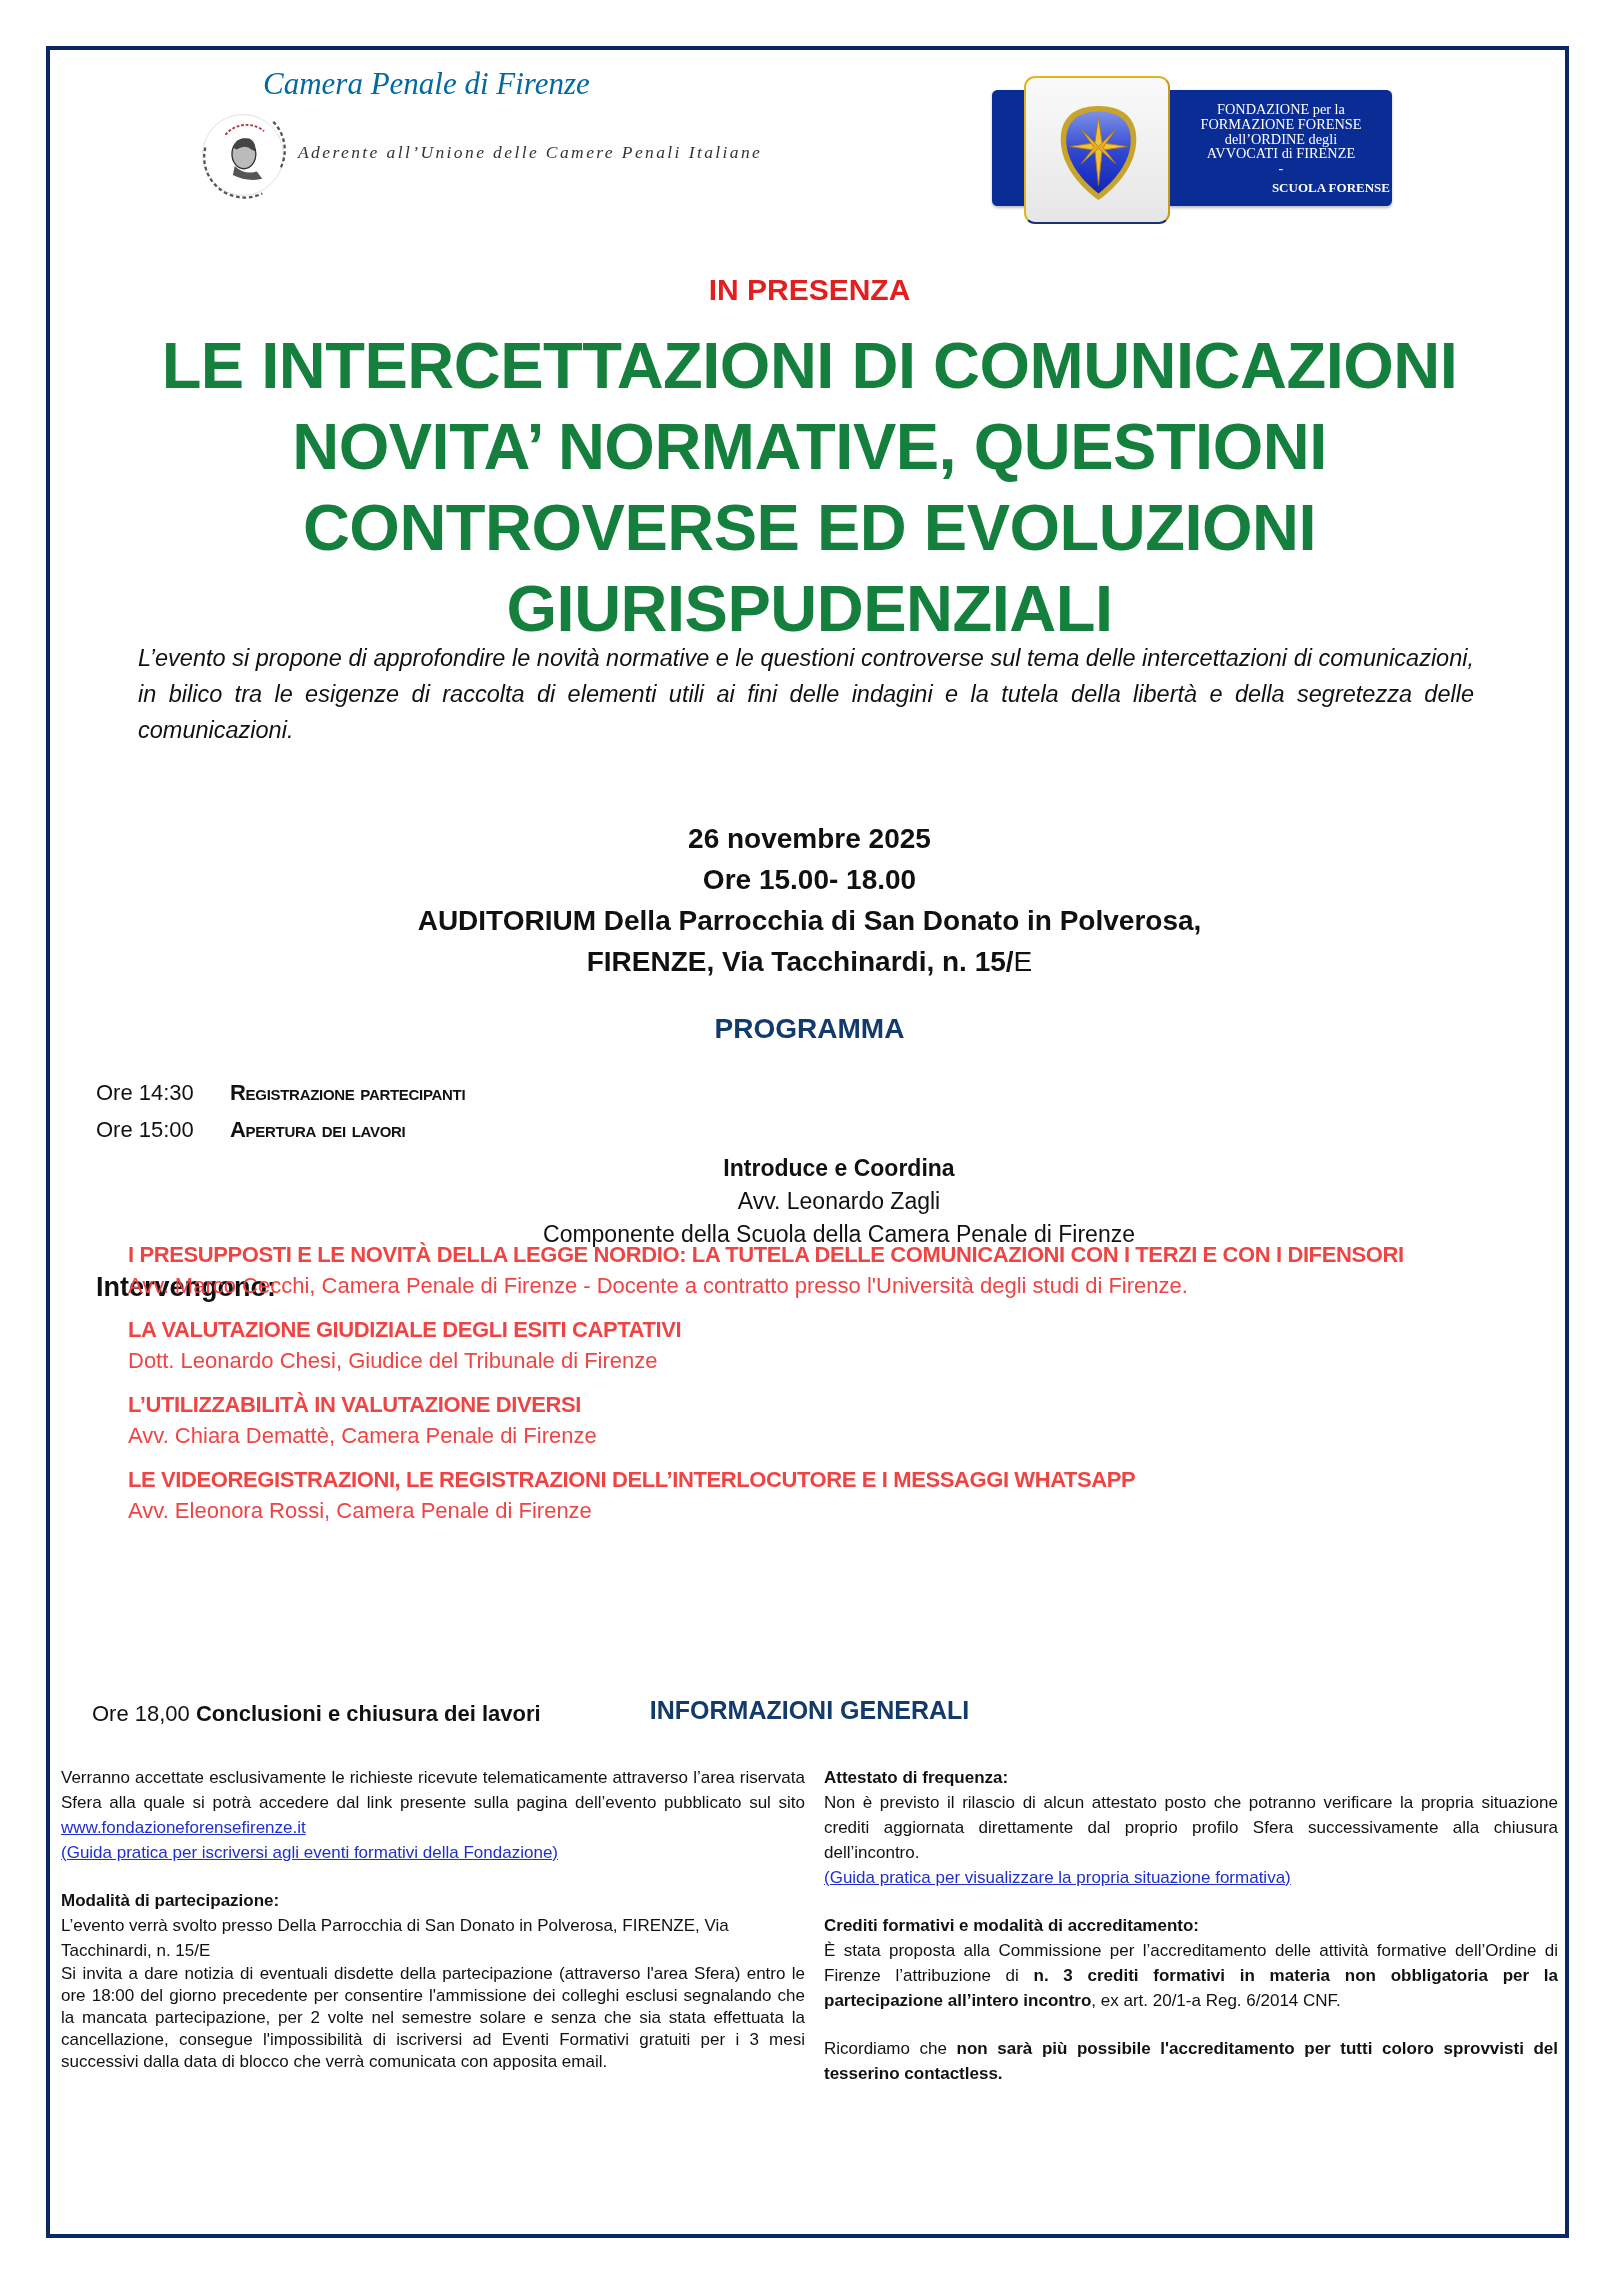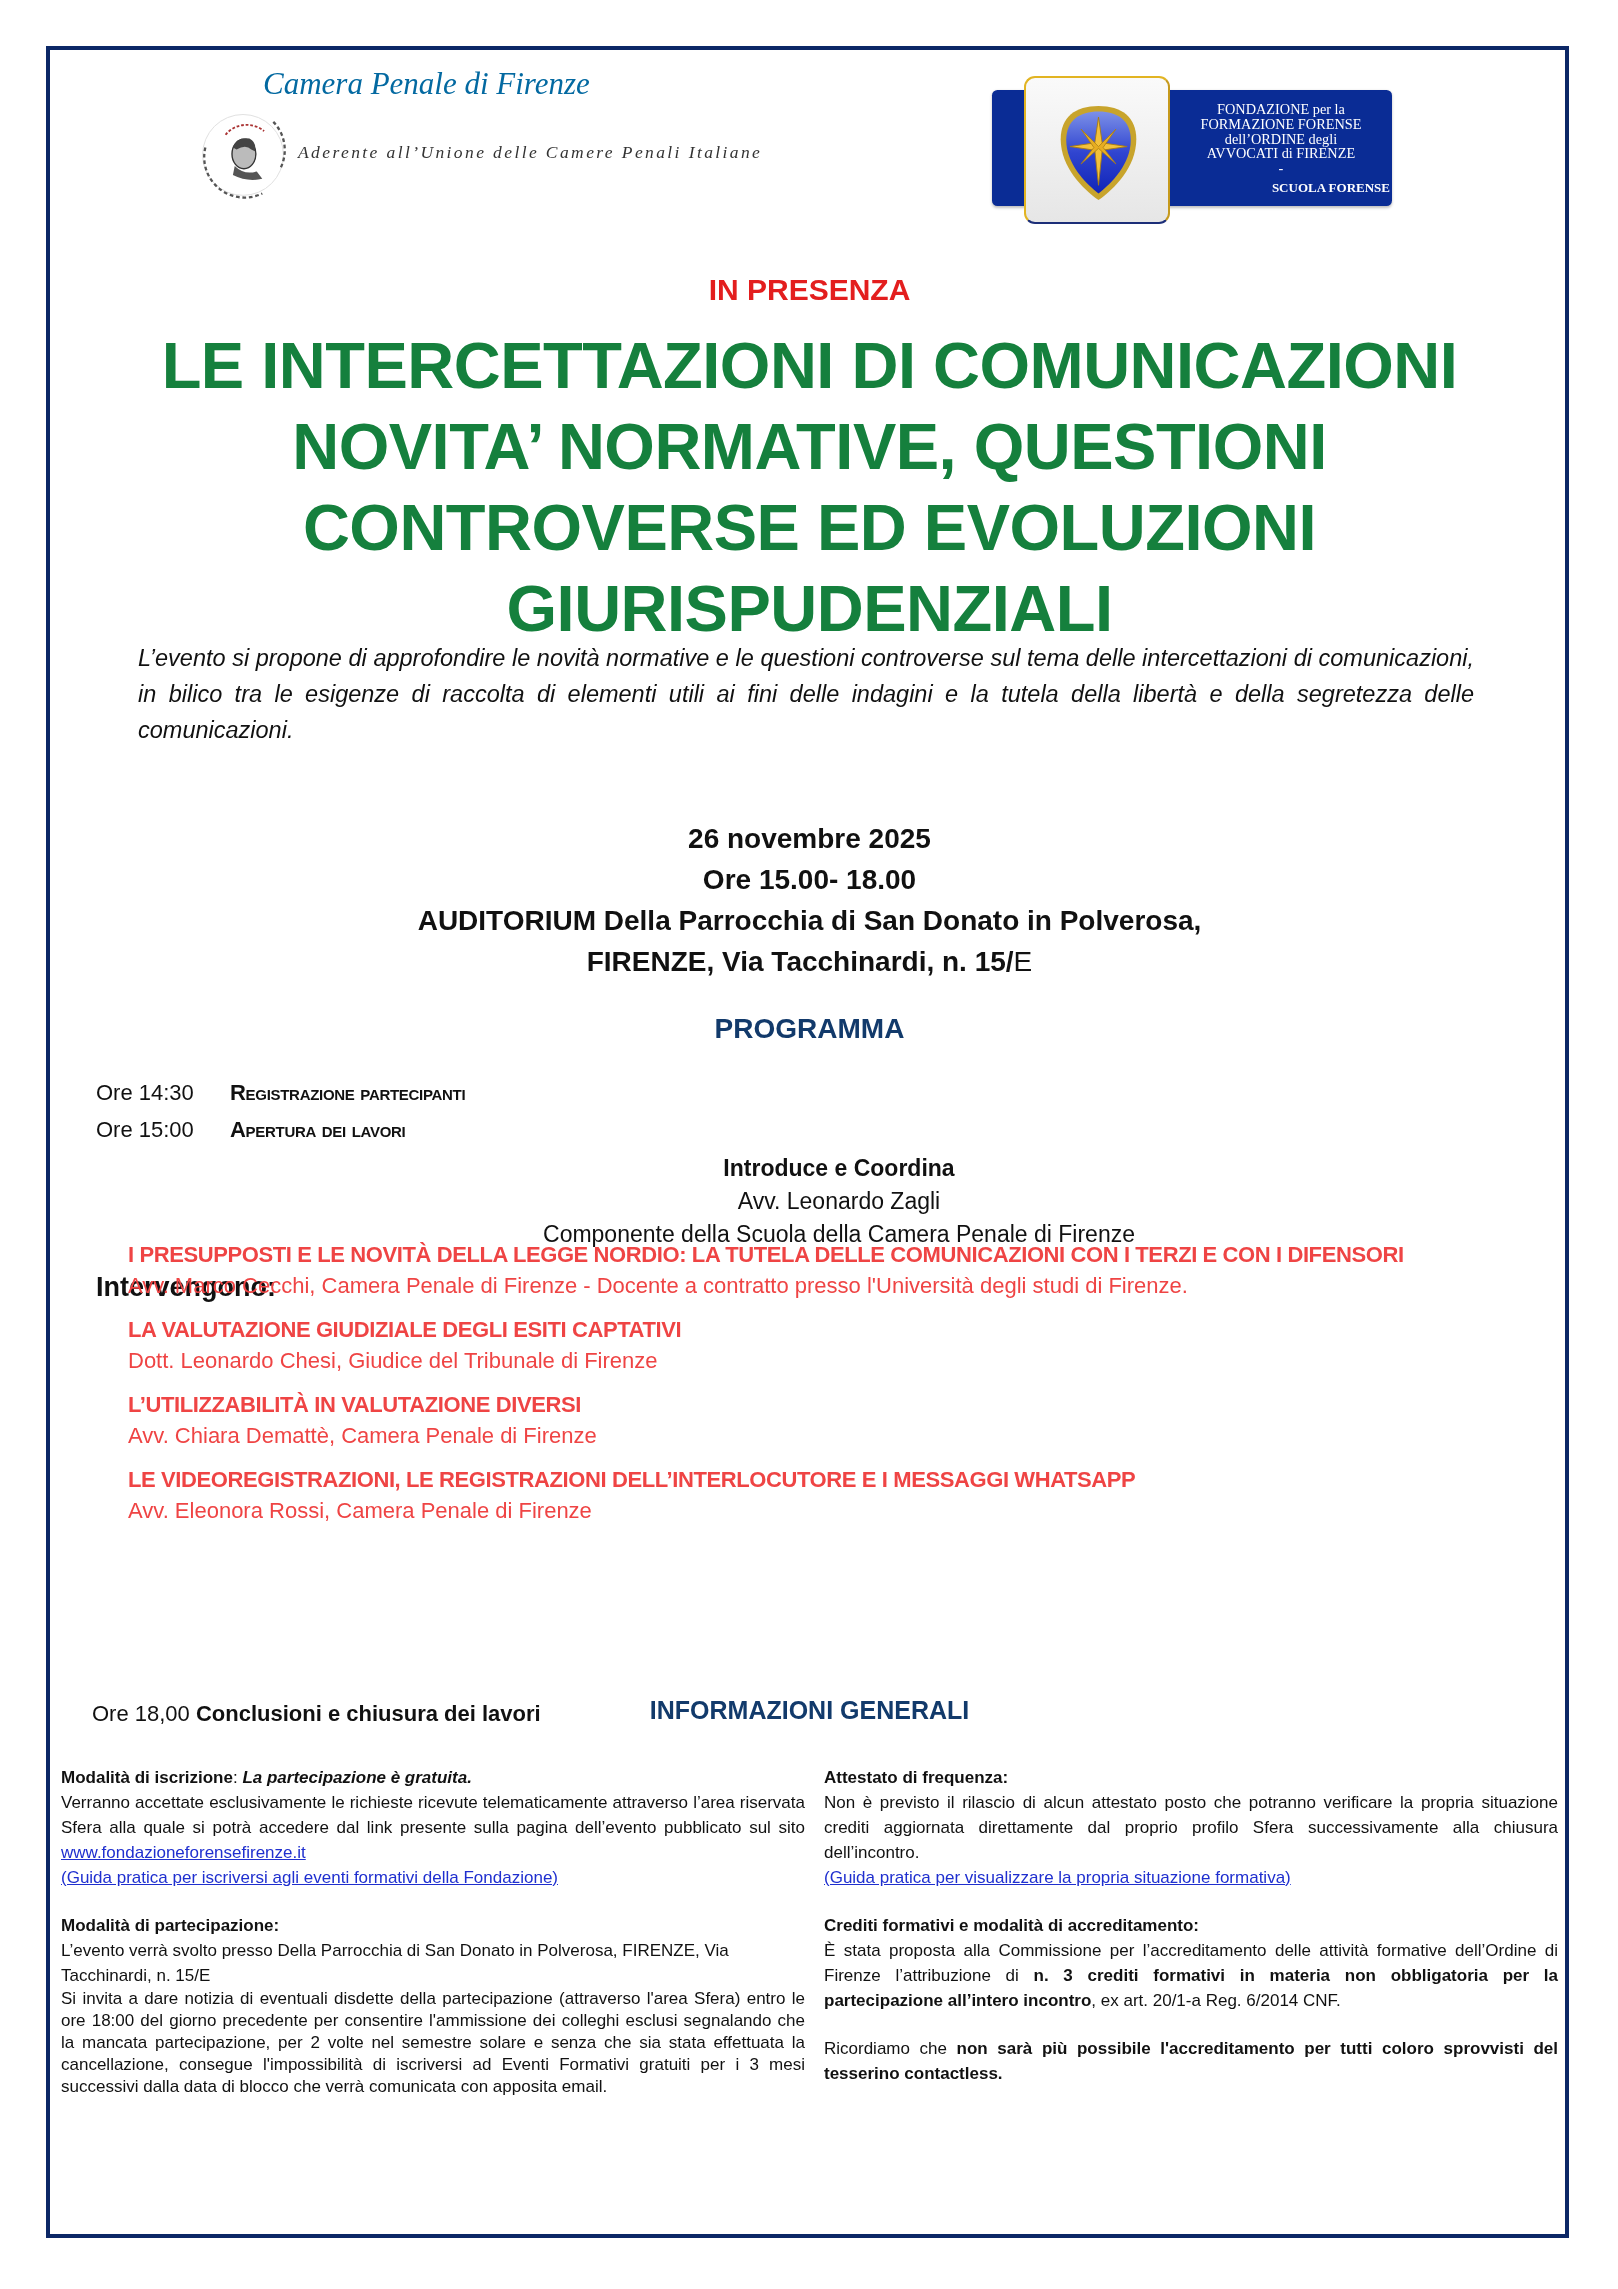--- a/index.html
+++ b/index.html
@@ -156,21 +156,20 @@
     <div class="s">Avv. Eleonora Rossi, Camera Penale di Firenze</div>
   </div>
 </div>
 
 <div class="abs closing"><span>Ore 18,00 </span><b>Conclusioni e chiusura dei lavori</b></div>
 
 <div class="abs center infogen">INFORMAZIONI GENERALI</div>
 
 <div class="abs col col-left">
   <div class="sec">
-    <div><span class="head">Modalità di iscrizione</span><span>: </span><b><i>La partecipazione è gratuita.</i></b></div>
     <div><span>Verranno accettate esclusivamente le richieste ricevute telematicamente attraverso l’area riservata Sfera alla quale si potrà accedere dal link presente sulla pagina dell’evento pubblicato sul sito </span><a href="#">www.fondazioneforensefirenze.it</a></div>
     <div><a href="#">(Guida pratica per iscriversi agli eventi formativi della Fondazione)</a></div>
   </div>
   <div class="sec">
     <div class="head">Modalità di partecipazione:</div>
     <div style="text-align:left">L’evento verrà svolto presso Della Parrocchia di San Donato in Polverosa, FIRENZE, Via Tacchinardi, n. 15/E</div>
     <div class="p2">Si invita a dare notizia di eventuali disdette della partecipazione (attraverso l'area Sfera) entro le ore 18:00 del giorno precedente per consentire l'ammissione dei colleghi esclusi segnalando che la mancata partecipazione, per 2 volte nel semestre solare e senza che sia stata effettuata la cancellazione, consegue l'impossibilità di iscriversi ad Eventi Formativi gratuiti per i 3 mesi successivi dalla data di blocco che verrà comunicata con apposita email.</div>
   </div>
 </div>
 

